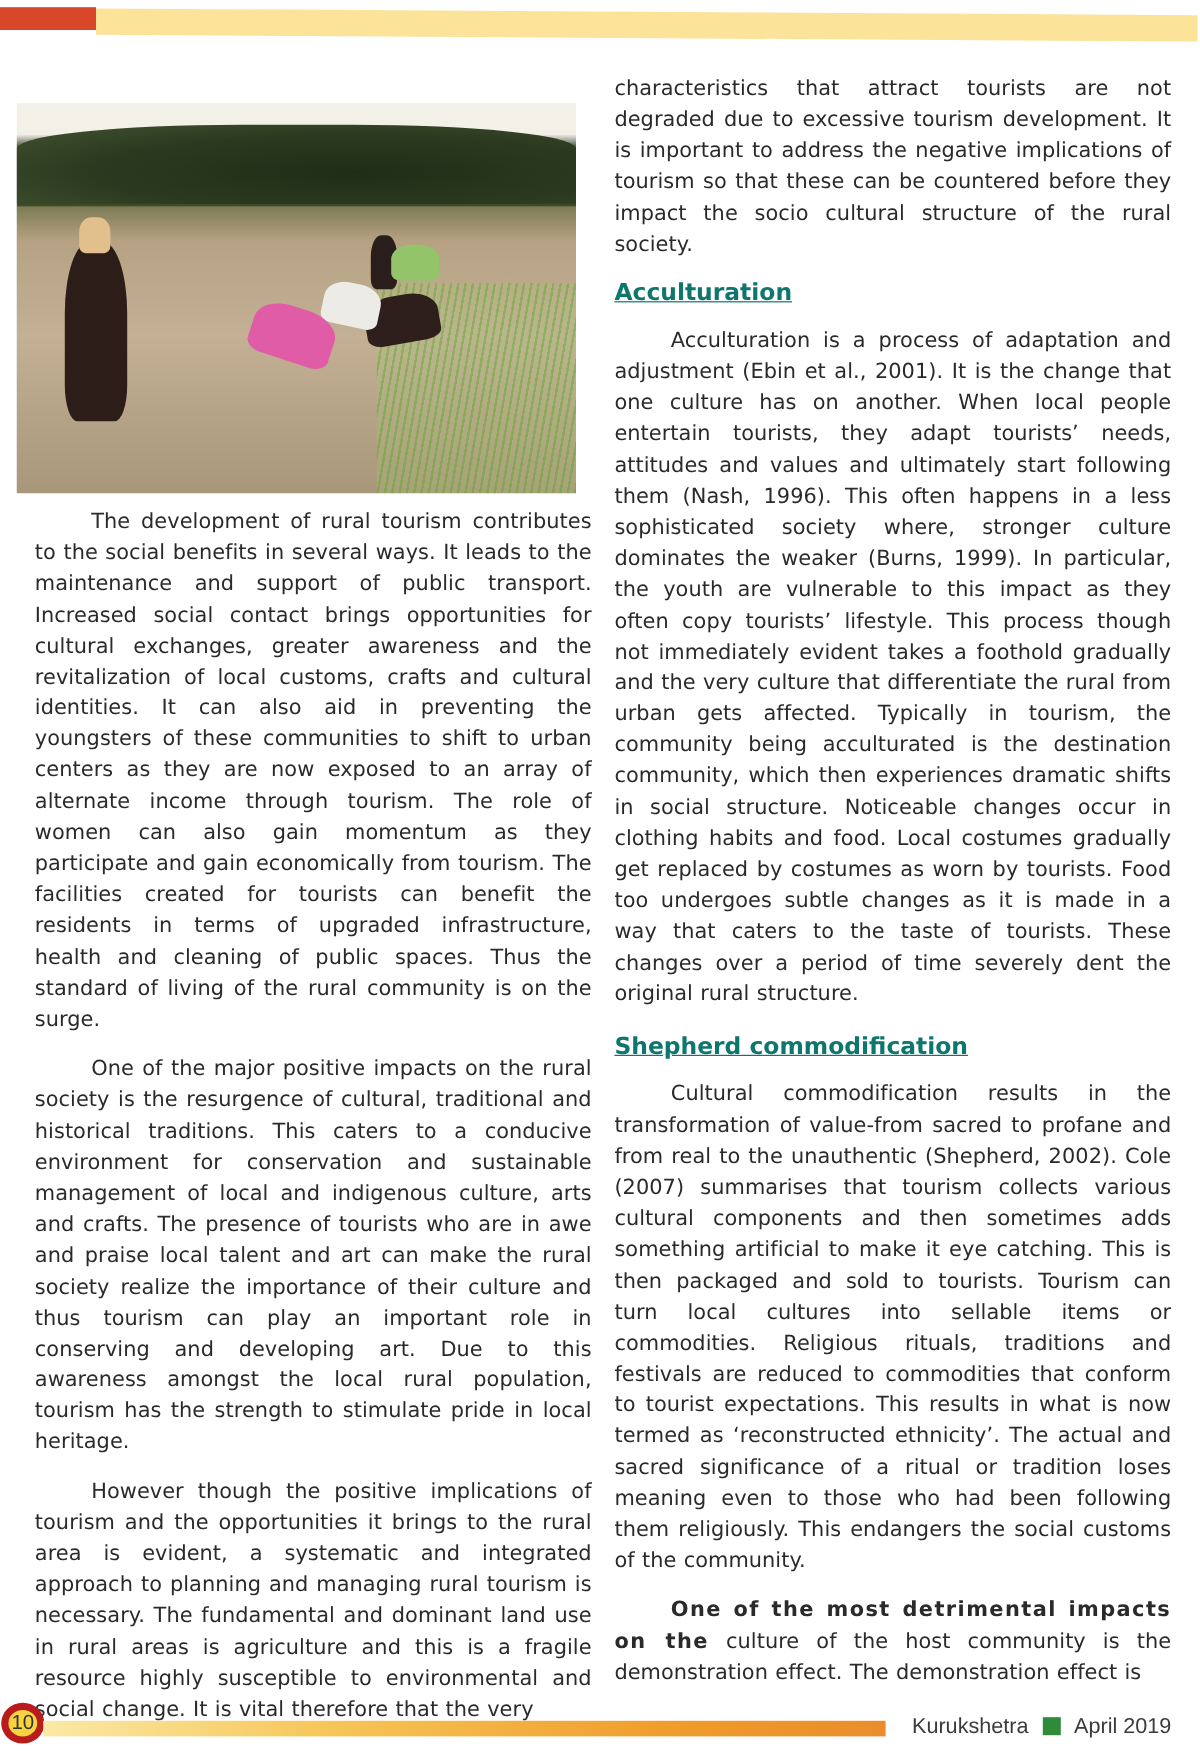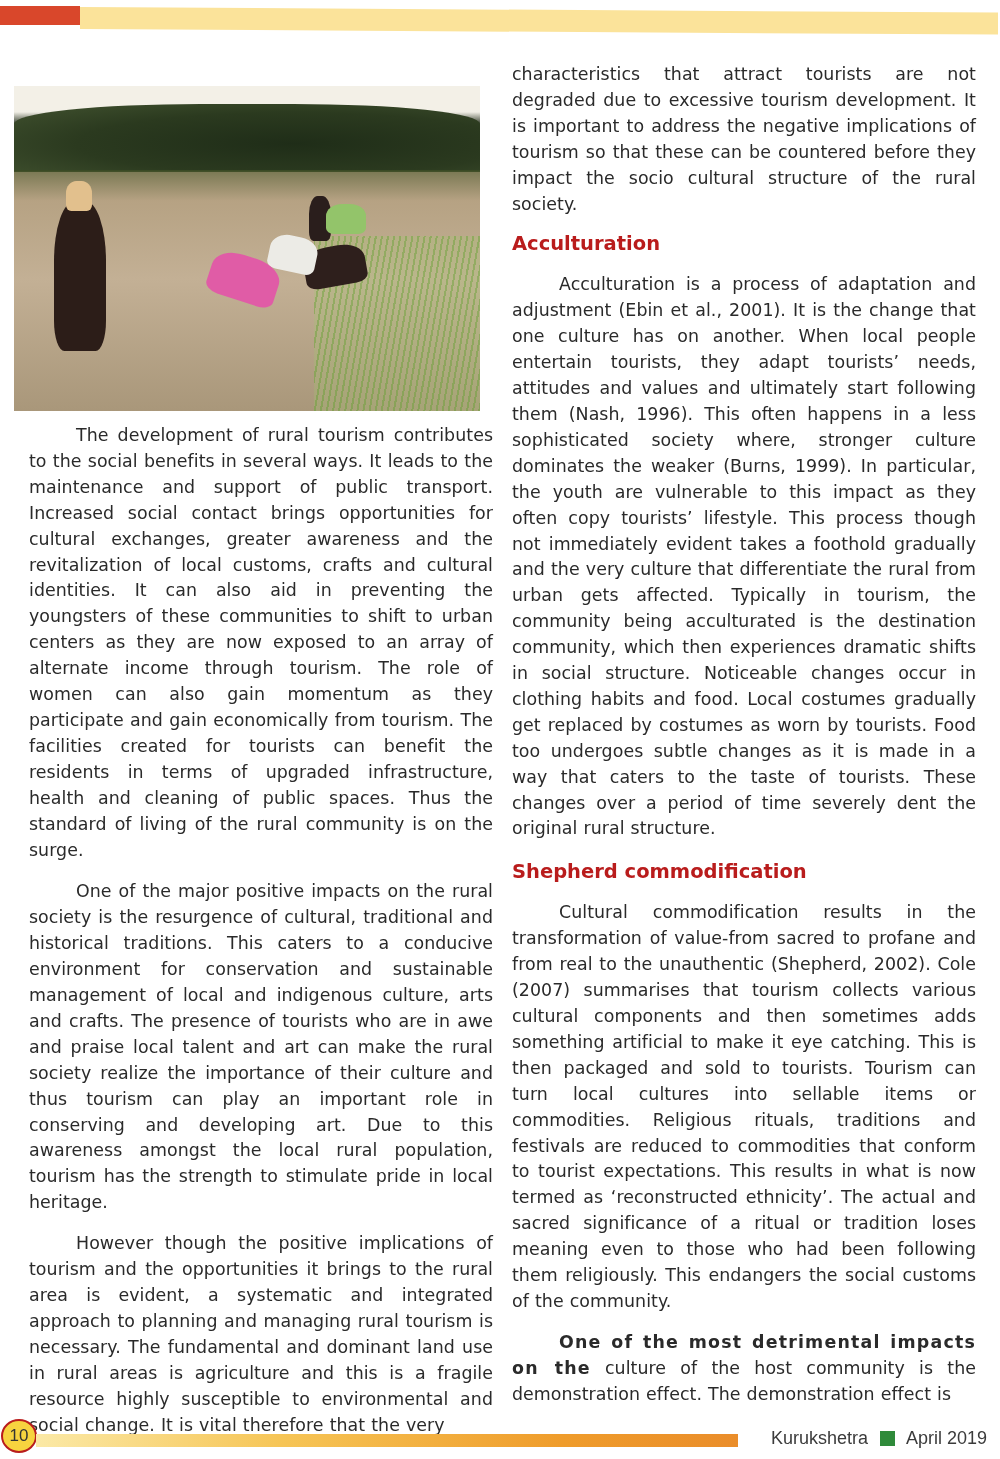--- a/index.html
+++ b/index.html
@@ -10,43 +10,43 @@
   .top-bar .red { position: absolute; left: 0; top: 0; width: 80px; height: 19px; background: #d9472b; }
   .top-bar .yellow { position: absolute; left: 80px; top: 1px; width: 918px; height: 22px; background: #fbe39a; transform: skewY(0.35deg); transform-origin: left top; }
 
   .col { position: absolute; width: 464px; }
   .col-left { left: 13px; margin-left: 16px; }
   .col-right { left: 512px; }
 
   p.body { font-size: 17.4px; line-height: 25.9px; text-align: justify; letter-spacing: 0.05px; word-spacing: 0.5px; }
   p.body.indent { text-indent: 47px; }
 
-  h2.section { color: #b91c1c; font-size: 19.5px; font-weight: bold; line-height: 26px; }
+  h2.section { color: #0f766e; font-size: 19.5px; font-weight: bold; line-height: 26px; text-decoration: underline; }
 
   .photo {
     position: absolute; left: 14px; top: 86px; width: 466px; height: 325px; overflow: hidden;
     background: linear-gradient(180deg, #f4f1e8 0%, #f1efe6 8%, #26301e 12%, #1f2a17 22%, #3a4a24 26%, #6a6a3e 28%, #9c8a6a 32%, #b7a48a 55%, #a8977c 80%, #9c8b6f 100%);
   }
   .photo .sky { position: absolute; left: 0; top: 0; width: 100%; height: 24px; background: #f3f0e7; }
   .photo .treeline { position: absolute; left: 0; top: 18px; width: 100%; height: 66px; background: radial-gradient(ellipse at 60% 60%, #1f2d18 0%, #2b3a1f 55%, #425330 100%); border-radius: 40% 40% 0 0 / 30% 30% 0 0; }
   .photo .field { position: absolute; left: 0; top: 86px; width: 100%; height: 239px; background: linear-gradient(180deg, #7c7a55 0%, #b6a283 12%, #c3b095 45%, #a9977a 100%); }
   .photo .rice { position: absolute; left: 300px; top: 150px; width: 166px; height: 175px; background: repeating-linear-gradient(100deg, rgba(110,170,60,0.55) 0 2px, rgba(160,200,110,0.25) 2px 6px); }
   .photo .person { position: absolute; border-radius: 40% 40% 20% 20%; }
   .p1 { left: 40px; top: 115px; width: 52px; height: 150px; background: #2c1d18; }
   .p1h { left: 52px; top: 95px; width: 26px; height: 30px; background: #e2c08d; border-radius: 50%; }
   .p2 { left: 195px; top: 170px; width: 70px; height: 45px; background: #e05ca6; transform: rotate(18deg); }
   .p3 { left: 255px; top: 150px; width: 48px; height: 36px; background: #ecebe6; transform: rotate(12deg); }
   .p4 { left: 290px; top: 160px; width: 62px; height: 40px; background: #2e1f1c; transform: rotate(-10deg); }
   .p5 { left: 312px; top: 118px; width: 40px; height: 30px; background: #93c46a; }
   .p6 { left: 295px; top: 110px; width: 22px; height: 45px; background: #2a1e1c; }
 
   .footer { position: absolute; left: 0; top: 1418px; width: 1000px; height: 38px; }
-  .page-badge { position: absolute; left: 1px; top: 1px; width: 36px; height: 34px; border-radius: 50%; background: #f7d33f; border: 2px solid #b91c1c; display: flex; align-items: center; justify-content: center; font-size: 17px; color: #333; font-family: "Liberation Sans", sans-serif; }
+  .page-badge { position: absolute; left: 1px; top: 1px; width: 36px; height: 34px; border-radius: 50%; background: #f7d33f; border: 6px solid #b91c1c; display: flex; align-items: center; justify-content: center; font-size: 17px; color: #333; font-family: "Liberation Sans", sans-serif; }
   .footer-bar { position: absolute; left: 36px; top: 16px; width: 702px; height: 13px; background: linear-gradient(90deg, #fbe9a6 0%, #f6c556 35%, #ef9c2b 75%, #ea8d2a 100%); }
-  .footer-text { position: absolute; left: 760px; top: 10px; font-size: 18px; color: #3b3b3b; font-family: "Liberation Sans", sans-serif; display: flex; align-items: center; white-space: nowrap; margin-left: 11px; }
+  .footer-text { position: absolute; left: 760px; top: 10px; font-size: 18px; color: #3b3b3b; font-family: "Liberation Sans", sans-serif; display: flex; align-items: center; white-space: nowrap; }
   .footer-text .sq { display: inline-block; width: 15px; height: 15px; background: #2f8a3a; margin: 0 11px 0 12px; }
   .footer-text .year { margin-left: 5px; }
 
   .bold { font-weight: bold; letter-spacing: 1.2px; }
 </style>
 </head>
 <body>
 
 <div class="top-bar">
   <div class="red"></div>

